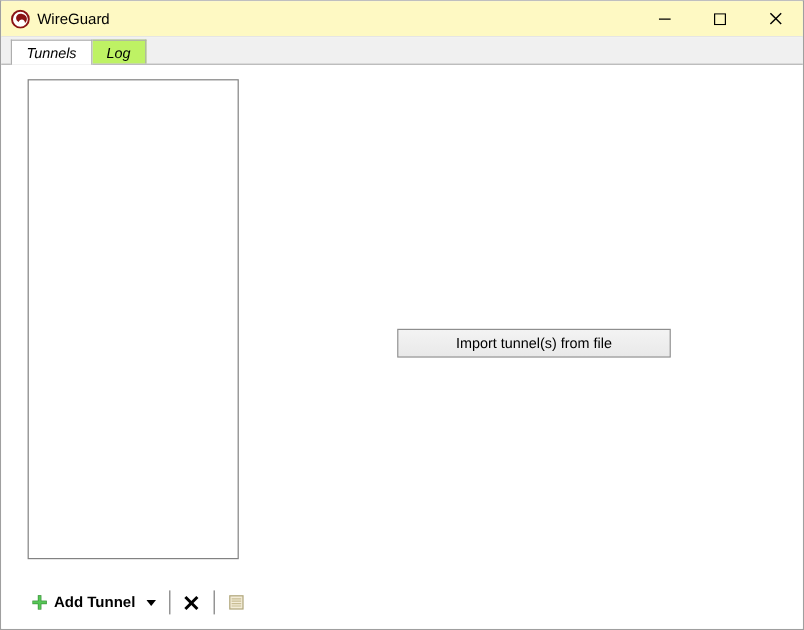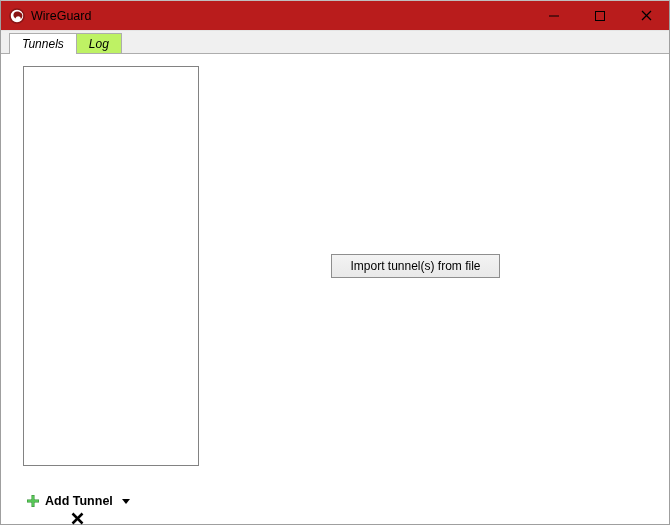--- a/index.html
+++ b/index.html
@@ -21,21 +21,21 @@
     border-top: 1px solid #bfbfbf;
     background: #ffffff;
     display: flex;
     flex-direction: column;
   }
   
   .titlebar {
     height: 30px;
     display: flex;
     align-items: center;
-    background: #b91c1c;
+    background: #fef9c3;
     border-bottom: 1px solid #e5e5e5;
     padding-left: 8px;
     box-sizing: border-box;
   }
   .titlebar .app-icon {
     width: 16px;
     height: 16px;
     margin-right: 6px;
     display: inline-flex;
     align-items: center;
@@ -107,41 +107,40 @@
     top: 12px;
     width: 176px;
     height: 400px;
     border: 1px solid #828282;
     background: #ffffff;
     box-sizing: border-box;
   }
   .import-btn {
     position: absolute;
     left: 330px;
-    top: 200px;
-    width: 169px;
+    top: 220px;
+    width: 228px;
     height: 24px;
     background: linear-gradient(#f3f3f3, #e9e9e9);
     border: 1px solid #8e8e8e;
     display: flex;
     align-items: center;
     justify-content: center;
     font-size: 12px;
     box-sizing: border-box;
   }
 
   
   .bottom-toolbar {
     position: absolute;
     left: 22px;
     bottom: 10px;
     height: 24px;
     display: flex;
     align-items: center;
-    flex-direction: column;
   }
   .bt-splitbtn {
     display: flex;
     align-items: center;
     height: 22px;
   }
   .bt-main {
     display: flex;
     align-items: center;
     padding: 0 6px 0 2px;

